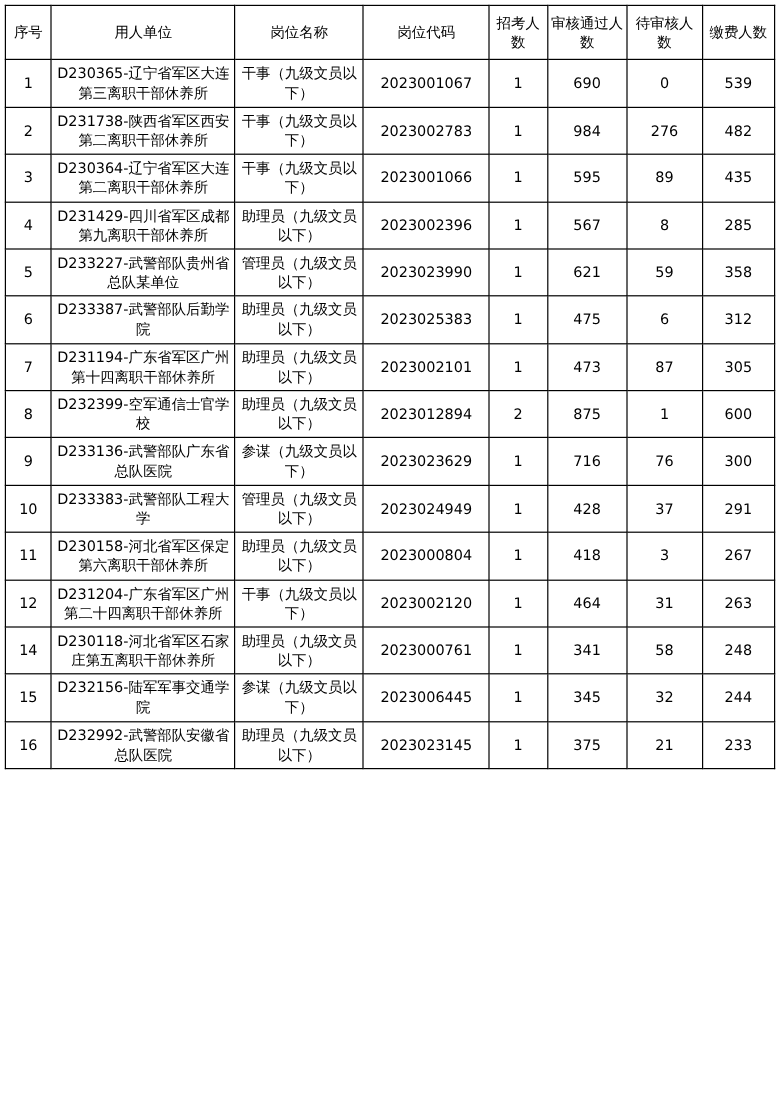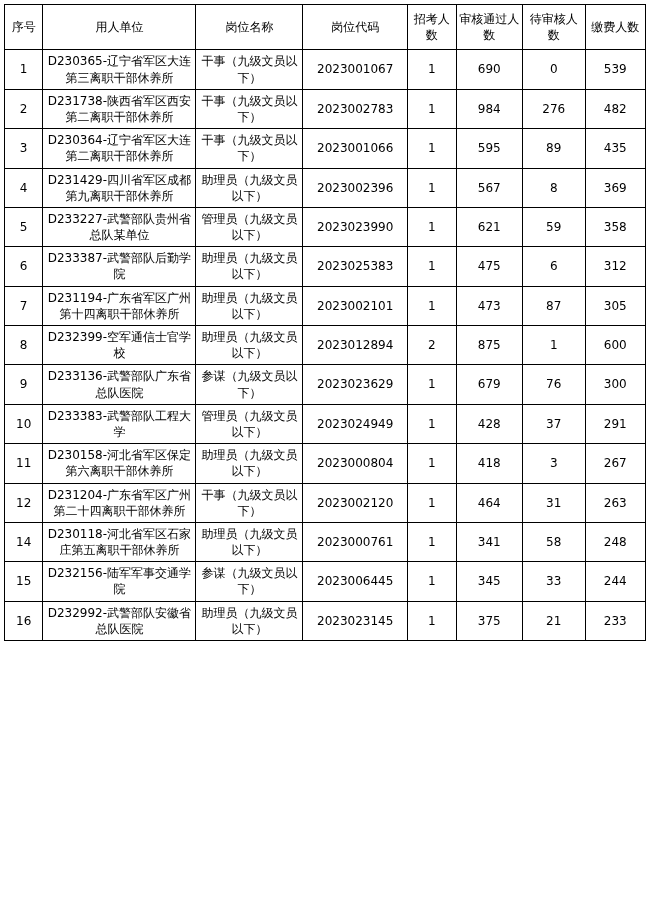--- a/index.html
+++ b/index.html
@@ -116,21 +116,21 @@
           <td class="cell-paid">435</td>
         </tr>
         <tr>
           <td class="cell-index">4</td>
           <td class="cell-unit">D231429-四川省军区成都第九离职干部休养所</td>
           <td class="cell-post">助理员（九级文员以下）</td>
           <td class="cell-code">2023002396</td>
           <td class="cell-hire">1</td>
           <td class="cell-passed">567</td>
           <td class="cell-pending">8</td>
-          <td class="cell-paid">369</td>
+          <td class="cell-paid">285</td>
         </tr>
         <tr>
           <td class="cell-index">5</td>
           <td class="cell-unit">D233227-武警部队贵州省总队某单位</td>
           <td class="cell-post">管理员（九级文员以下）</td>
           <td class="cell-code">2023023990</td>
           <td class="cell-hire">1</td>
           <td class="cell-passed">621</td>
           <td class="cell-pending">59</td>
           <td class="cell-paid">358</td>
@@ -164,21 +164,21 @@
           <td class="cell-passed">875</td>
           <td class="cell-pending">1</td>
           <td class="cell-paid">600</td>
         </tr>
         <tr>
           <td class="cell-index">9</td>
           <td class="cell-unit">D233136-武警部队广东省总队医院</td>
           <td class="cell-post">参谋（九级文员以下）</td>
           <td class="cell-code">2023023629</td>
           <td class="cell-hire">1</td>
-          <td class="cell-passed">679</td>
+          <td class="cell-passed">716</td>
           <td class="cell-pending">76</td>
           <td class="cell-paid">300</td>
         </tr>
         <tr>
           <td class="cell-index">10</td>
           <td class="cell-unit">D233383-武警部队工程大学</td>
           <td class="cell-post">管理员（九级文员以下）</td>
           <td class="cell-code">2023024949</td>
           <td class="cell-hire">1</td>
           <td class="cell-passed">428</td>
@@ -215,21 +215,21 @@
           <td class="cell-pending">58</td>
           <td class="cell-paid">248</td>
         </tr>
         <tr>
           <td class="cell-index">15</td>
           <td class="cell-unit">D232156-陆军军事交通学院</td>
           <td class="cell-post">参谋（九级文员以下）</td>
           <td class="cell-code">2023006445</td>
           <td class="cell-hire">1</td>
           <td class="cell-passed">345</td>
-          <td class="cell-pending">33</td>
+          <td class="cell-pending">32</td>
           <td class="cell-paid">244</td>
         </tr>
         <tr>
           <td class="cell-index">16</td>
           <td class="cell-unit">D232992-武警部队安徽省总队医院</td>
           <td class="cell-post">助理员（九级文员以下）</td>
           <td class="cell-code">2023023145</td>
           <td class="cell-hire">1</td>
           <td class="cell-passed">375</td>
           <td class="cell-pending">21</td>

